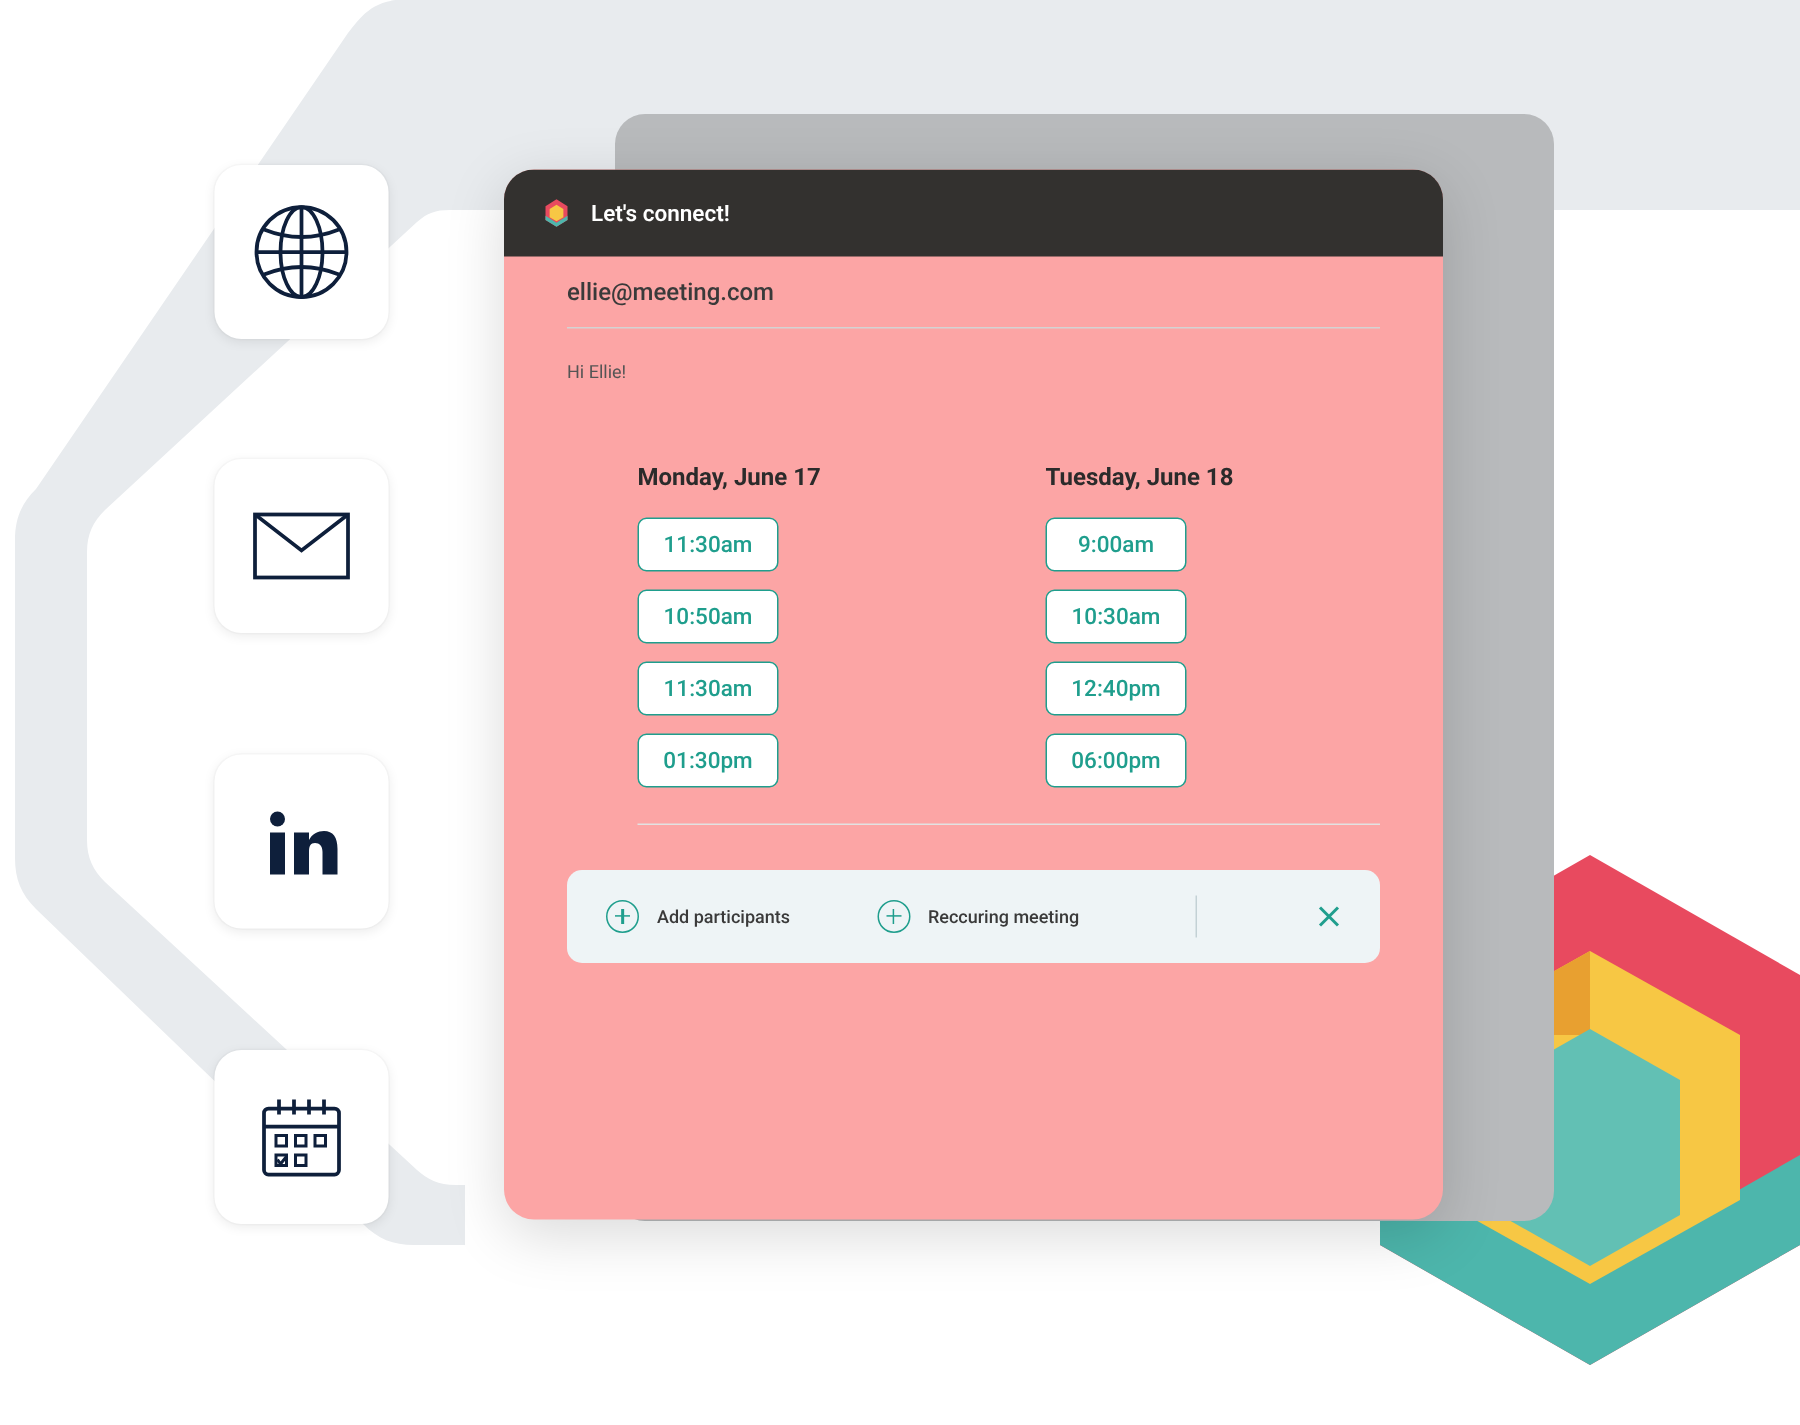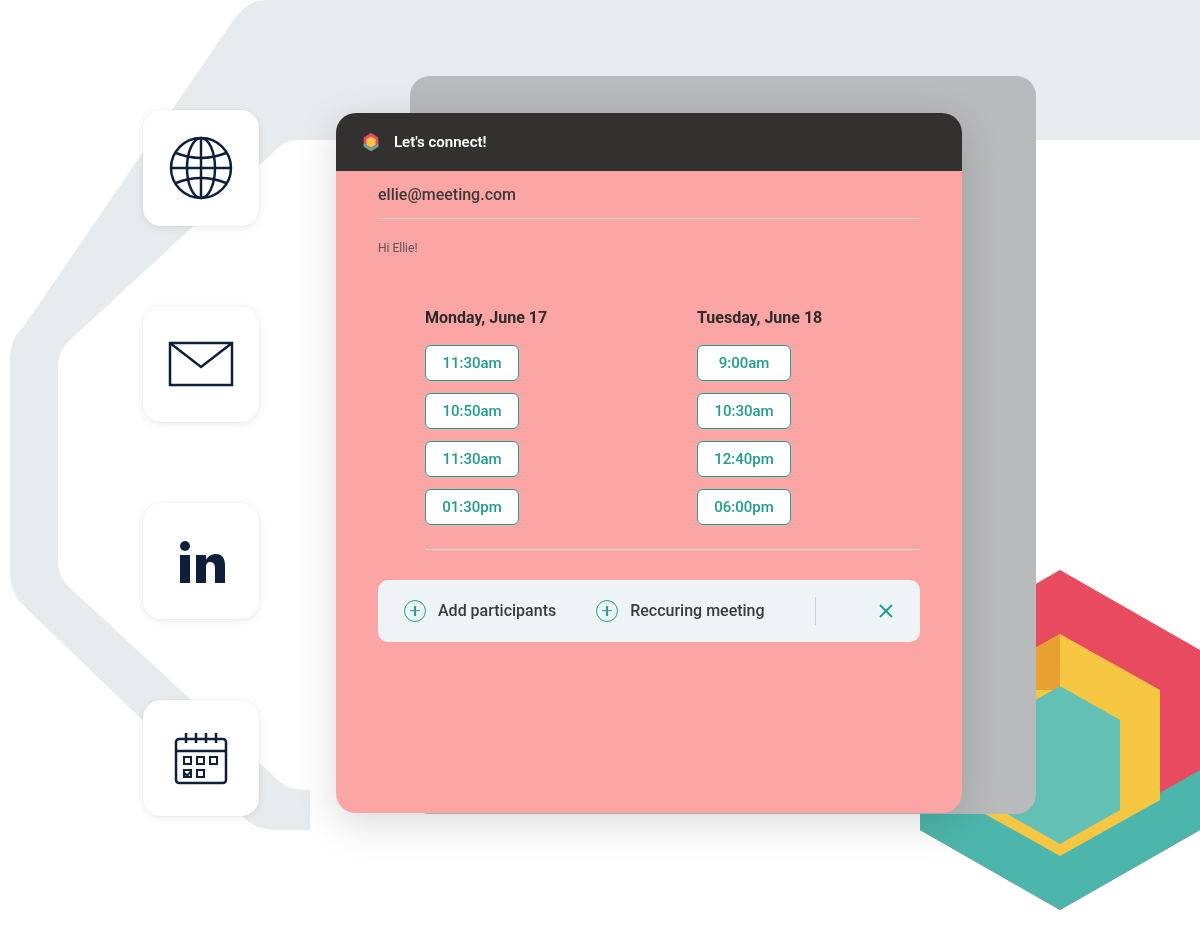--- a/index.html
+++ b/index.html
@@ -11,21 +11,21 @@
     .modal-header { height:58px; background:#33312f; display:flex; align-items:center; padding:0 24px; gap:12px; }
     .modal-header-title { color:#fff; font-size:15px; font-weight:600; }
     .modal-body { padding:0 42px; }
     .row-line { border-bottom:1px solid #d3d3d3; padding:14px 0 14px 0; font-size:16px; color:#3a3a3a; font-weight:500; }
     .msg-block { padding:20px 0 12px 0; }
     .msg-block p { margin:0 0 22px 0; font-size:12px; color:#555; line-height:1.55; }
     .day-cols { display:flex; gap:92px; padding-top:16px; padding-bottom:24px; border-bottom:1px solid #e2e2e2;margin-left:47px; }
     .day-col { display:flex; flex-direction:column; gap:12px; min-width:180px; }
     .day-title { font-size:16px; font-weight:700; color:#2b2b2b; margin:0 0 6px 0; }
     .slot { width:92px; height:34px; border:1px solid #1f9e8d; border-radius:6px; color:#1f9e8d; background:#fff; font-size:15px; font-weight:500; display:flex; align-items:center; justify-content:center; cursor:pointer; }
-    .footer-bar { margin:30px 0 0 0; height:62px; background:#eef4f6; border-radius:10px; display:flex; align-items:center; padding:0 26px; gap:40px; font-size:16px; color:#3a3a3a; font-weight:500; }
+    .footer-bar { margin:30px 0 0 0; height:62px; background:#eef4f6; border-radius:10px; display:flex; align-items:center; padding:0 26px; gap:58px; font-size:12px; color:#3a3a3a; font-weight:500; }
     .footer-item { display:flex; align-items:center; gap:12px; cursor:pointer; }
     .footer-sep { width:1px; height:28px; background:#c3d1d5; margin-left:auto; }
     .footer-close { width:16px; height:16px; cursor:pointer; display:flex; align-items:center; justify-content:center; margin-left:22px; }
     .plus-circle { width:20px; height:20px; border-radius:50%; border:1.8px solid #1f9e8d; position:relative; }
     .plus-circle::before, .plus-circle::after { content:""; position:absolute; background:#1f9e8d; }
     .plus-circle::before { width:10px; height:1.8px; top:50%; left:50%; transform:translate(-50%,-50%); }
     .plus-circle::after  { width:1.8px; height:10px; top:50%; left:50%; transform:translate(-50%,-50%); }
     .header-logo { width:22px; height:22px; }
   </style>
 </head>

